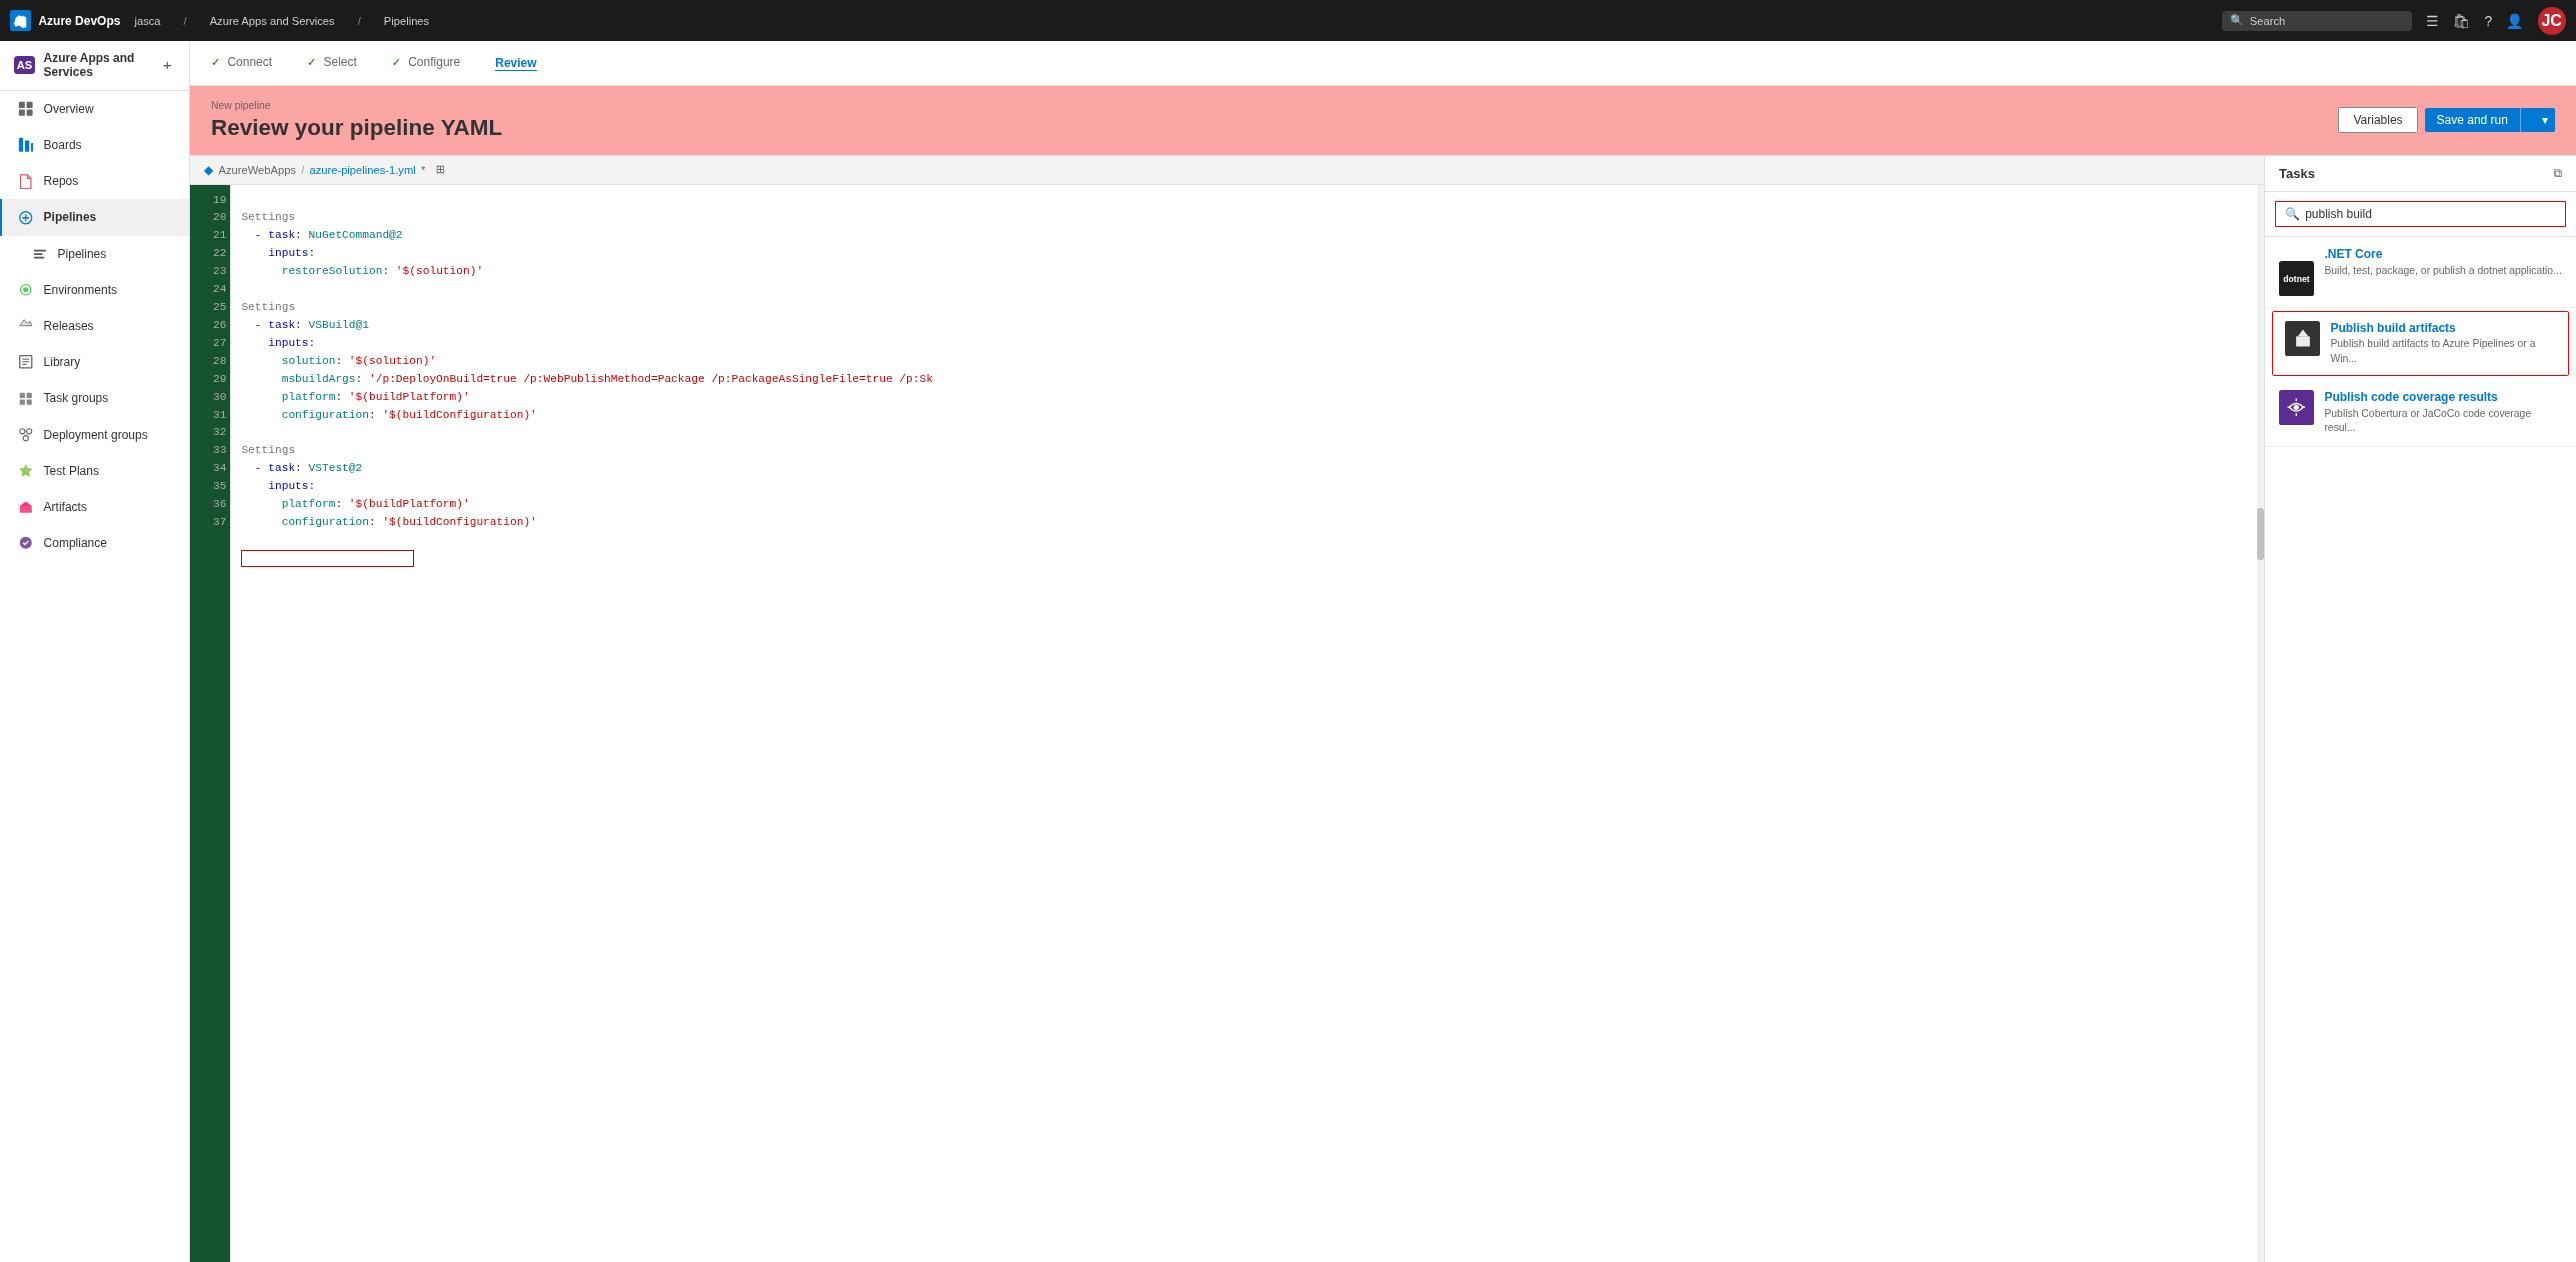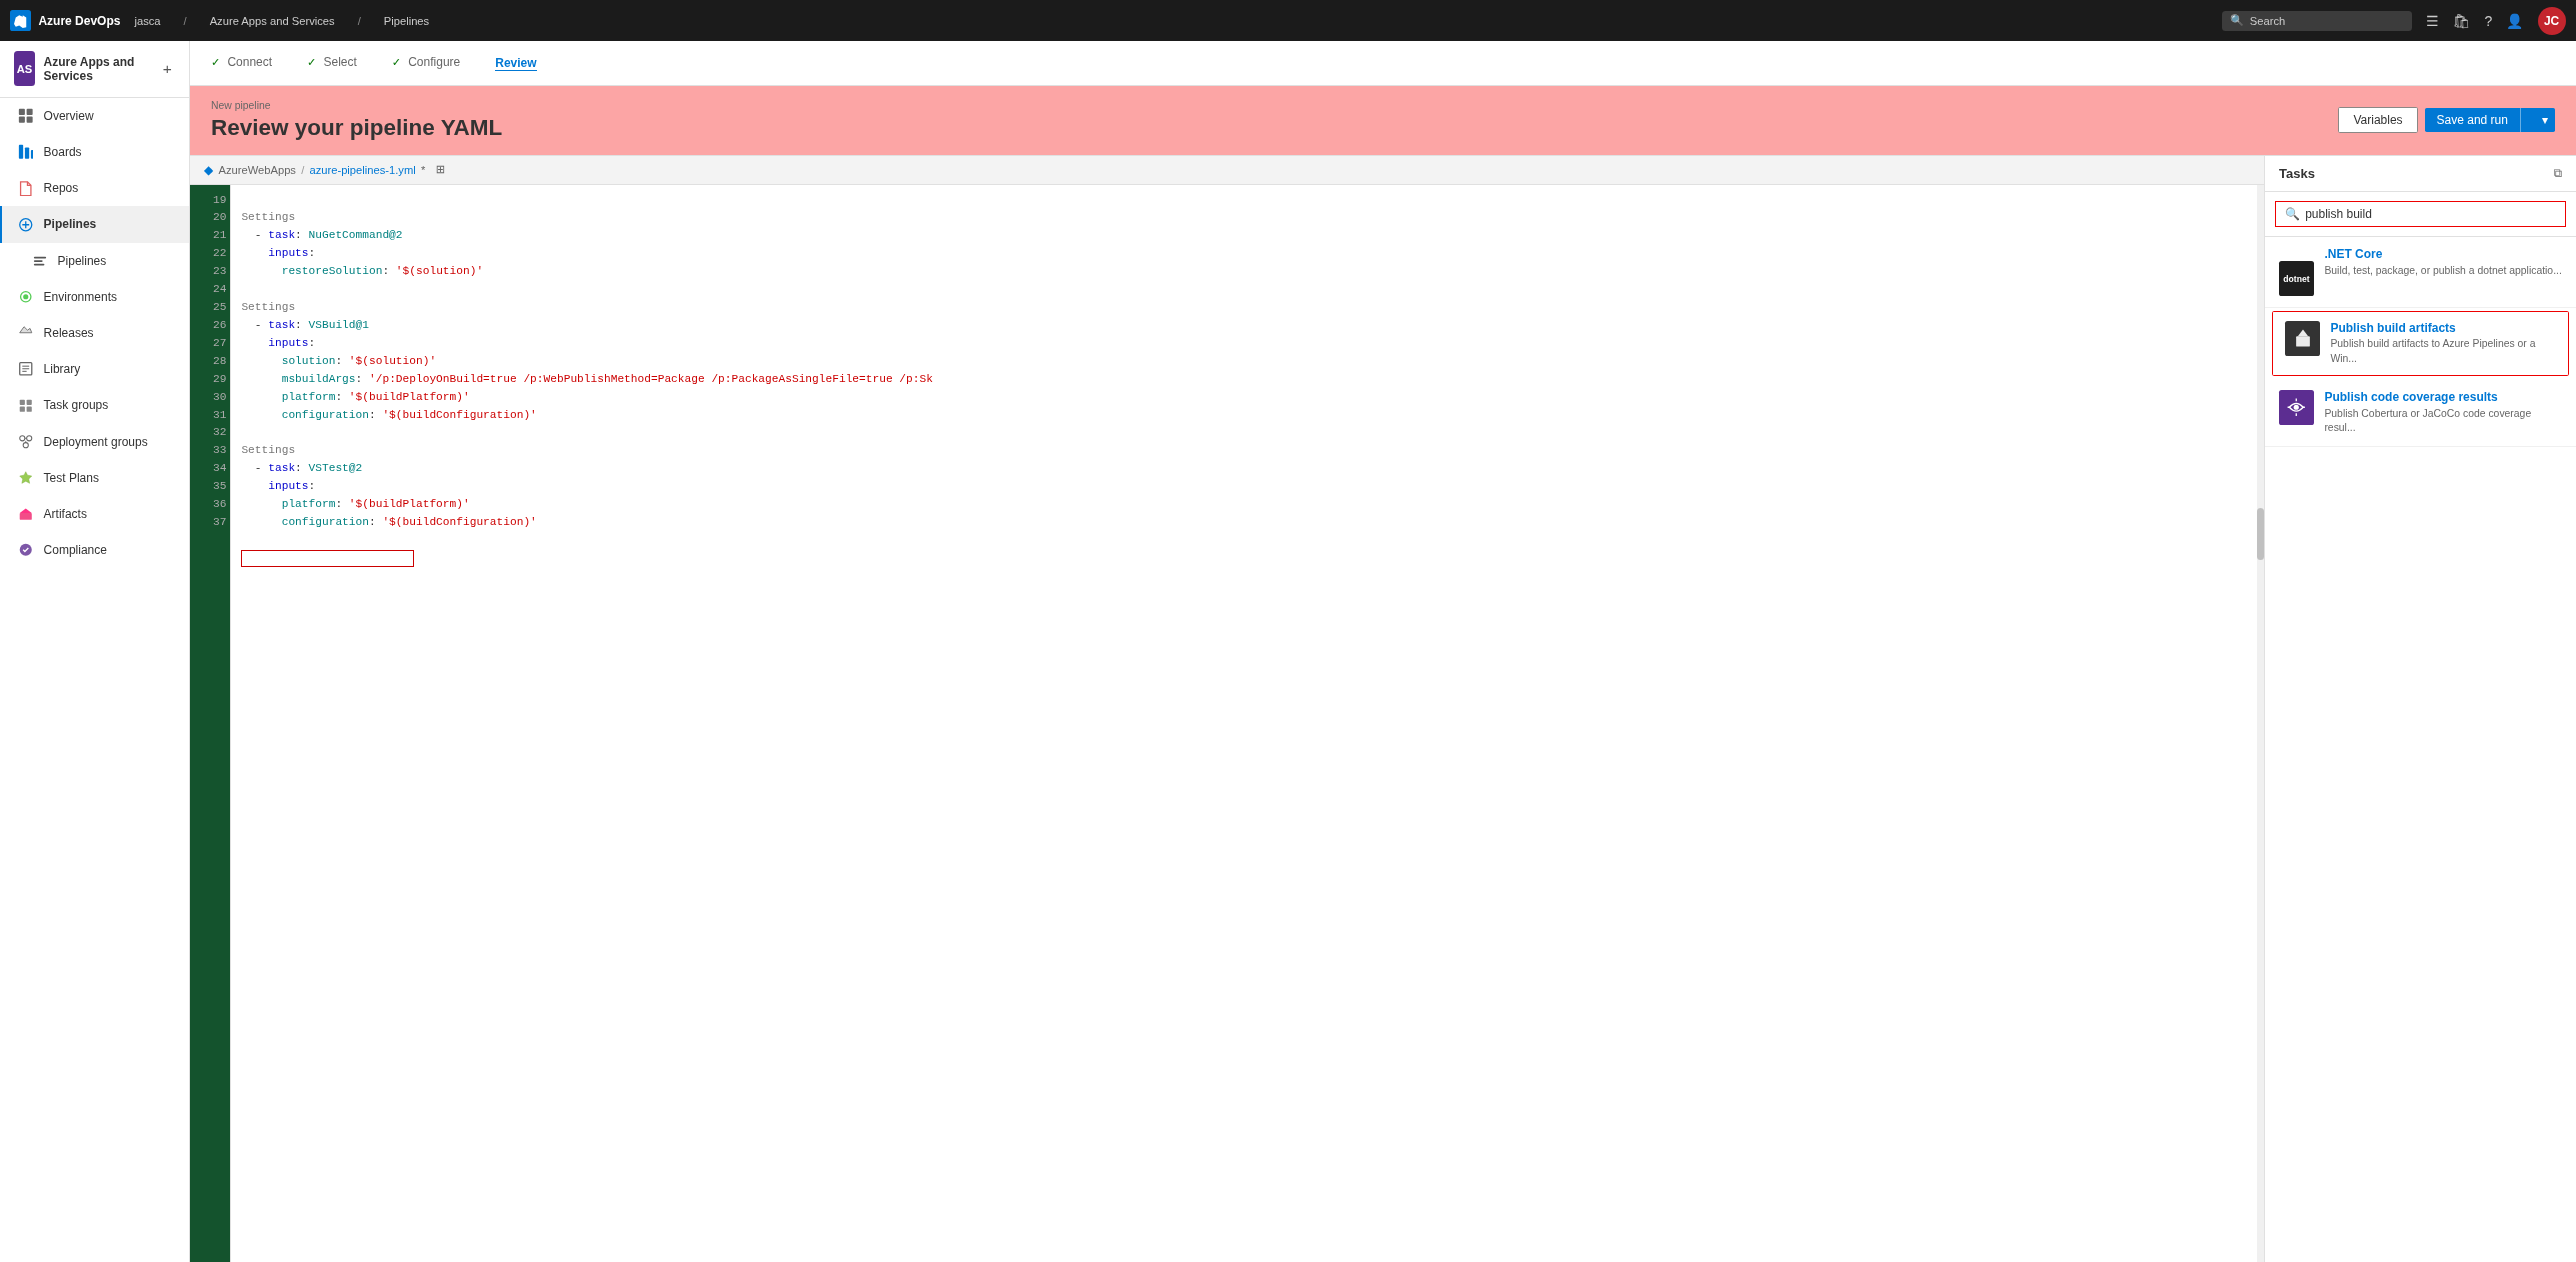--- a/index.html
+++ b/index.html
@@ -12,29 +12,29 @@
     .top-nav-logo { display: flex; align-items: center; gap: 7px; color: #fff; font-size: 12px; font-weight: 600; cursor: pointer; }
     .top-nav-logo-icon { width: 21px; height: 21px; background: #0078d4; border-radius: 2.6px; display: flex; align-items: center; justify-content: center; }
     .top-nav-logo-icon svg { width: 14px; height: 14px; fill: #fff; }
     .top-nav-breadcrumb { display: flex; align-items: center; gap: 23px; color: #ccc; font-size: 11.2px; }
     .top-nav-breadcrumb span { color: #ccc; cursor: pointer; }
     .top-nav-breadcrumb .separator { color: #888; }
     .top-nav-spacer { flex: 1; }
     .top-nav-search { display: flex; align-items: center; background: #3c3c3c; border-radius: 3.5px; padding: 3.5px 8.6px; gap: 5.2px; color: #ccc; font-size: 11.2px; width: 190px; cursor: pointer; }
     .top-nav-icons { display: flex; align-items: center; gap: 14px; color: #ccc; }
     .top-nav-icon { cursor: pointer; font-size: 14px; }
-    .top-nav-avatar { width: 28px; height: 28px; background: #c4262e; border-radius: 50%; display: flex; align-items: center; justify-content: center; color: #fff; font-size: 12px; font-weight: 600; cursor: pointer; }
+    .top-nav-avatar { width: 28px; height: 28px; background: #c4262e; border-radius: 50%; display: flex; align-items: center; justify-content: center; color: #fff; font-size: 16px; font-weight: 600; cursor: pointer; }
 
     
     .main-layout { display: flex; flex: 1; overflow: hidden; }
 
     
     .sidebar { width: 190px; background: #fff; border-right: 0.9px solid #e0e0e0; display: flex; flex-direction: column; overflow-y: auto; flex-shrink: 0; }
     .sidebar-project { display: flex; align-items: center; gap: 8.6px; padding: 10.4px 14px; border-bottom: 0.9px solid #e0e0e0; cursor: pointer; }
-    .sidebar-project-avatar { width: 28px; height: 35px; background: #5c2d91; border-radius: 3.5px; display: flex; align-items: center; justify-content: center; color: #fff; font-size: 11.2px; font-weight: 600; }
+    .sidebar-project-avatar { width: 28px; height: 18px; background: #5c2d91; border-radius: 3.5px; display: flex; align-items: center; justify-content: center; color: #fff; font-size: 11.2px; font-weight: 600; }
     .sidebar-project-name { font-size: 12px; font-weight: 600; color: #333; }
     .sidebar-add-btn { width: 21px; height: 21px; display: flex; align-items: center; justify-content: center; color: #555; cursor: pointer; font-size: 15.5px; margin-left: auto; }
 
     .sidebar-nav-item { display: flex; align-items: center; gap: 8.6px; padding: 8.6px 14px; cursor: pointer; color: #333; font-size: 12px; border-left: 2.6px solid transparent; }
     .sidebar-nav-item.active { background: #f0f0f0; border-left: 2.6px solid #0078d4; font-weight: 600; }
     .sidebar-nav-item .nav-icon { width: 19px; height: 19px; display: flex; align-items: center; justify-content: center; flex-shrink: 0; }
 
     
     .content-area { flex: 1; display: flex; flex-direction: column; overflow: hidden; background: #f8f8f8; }
 

